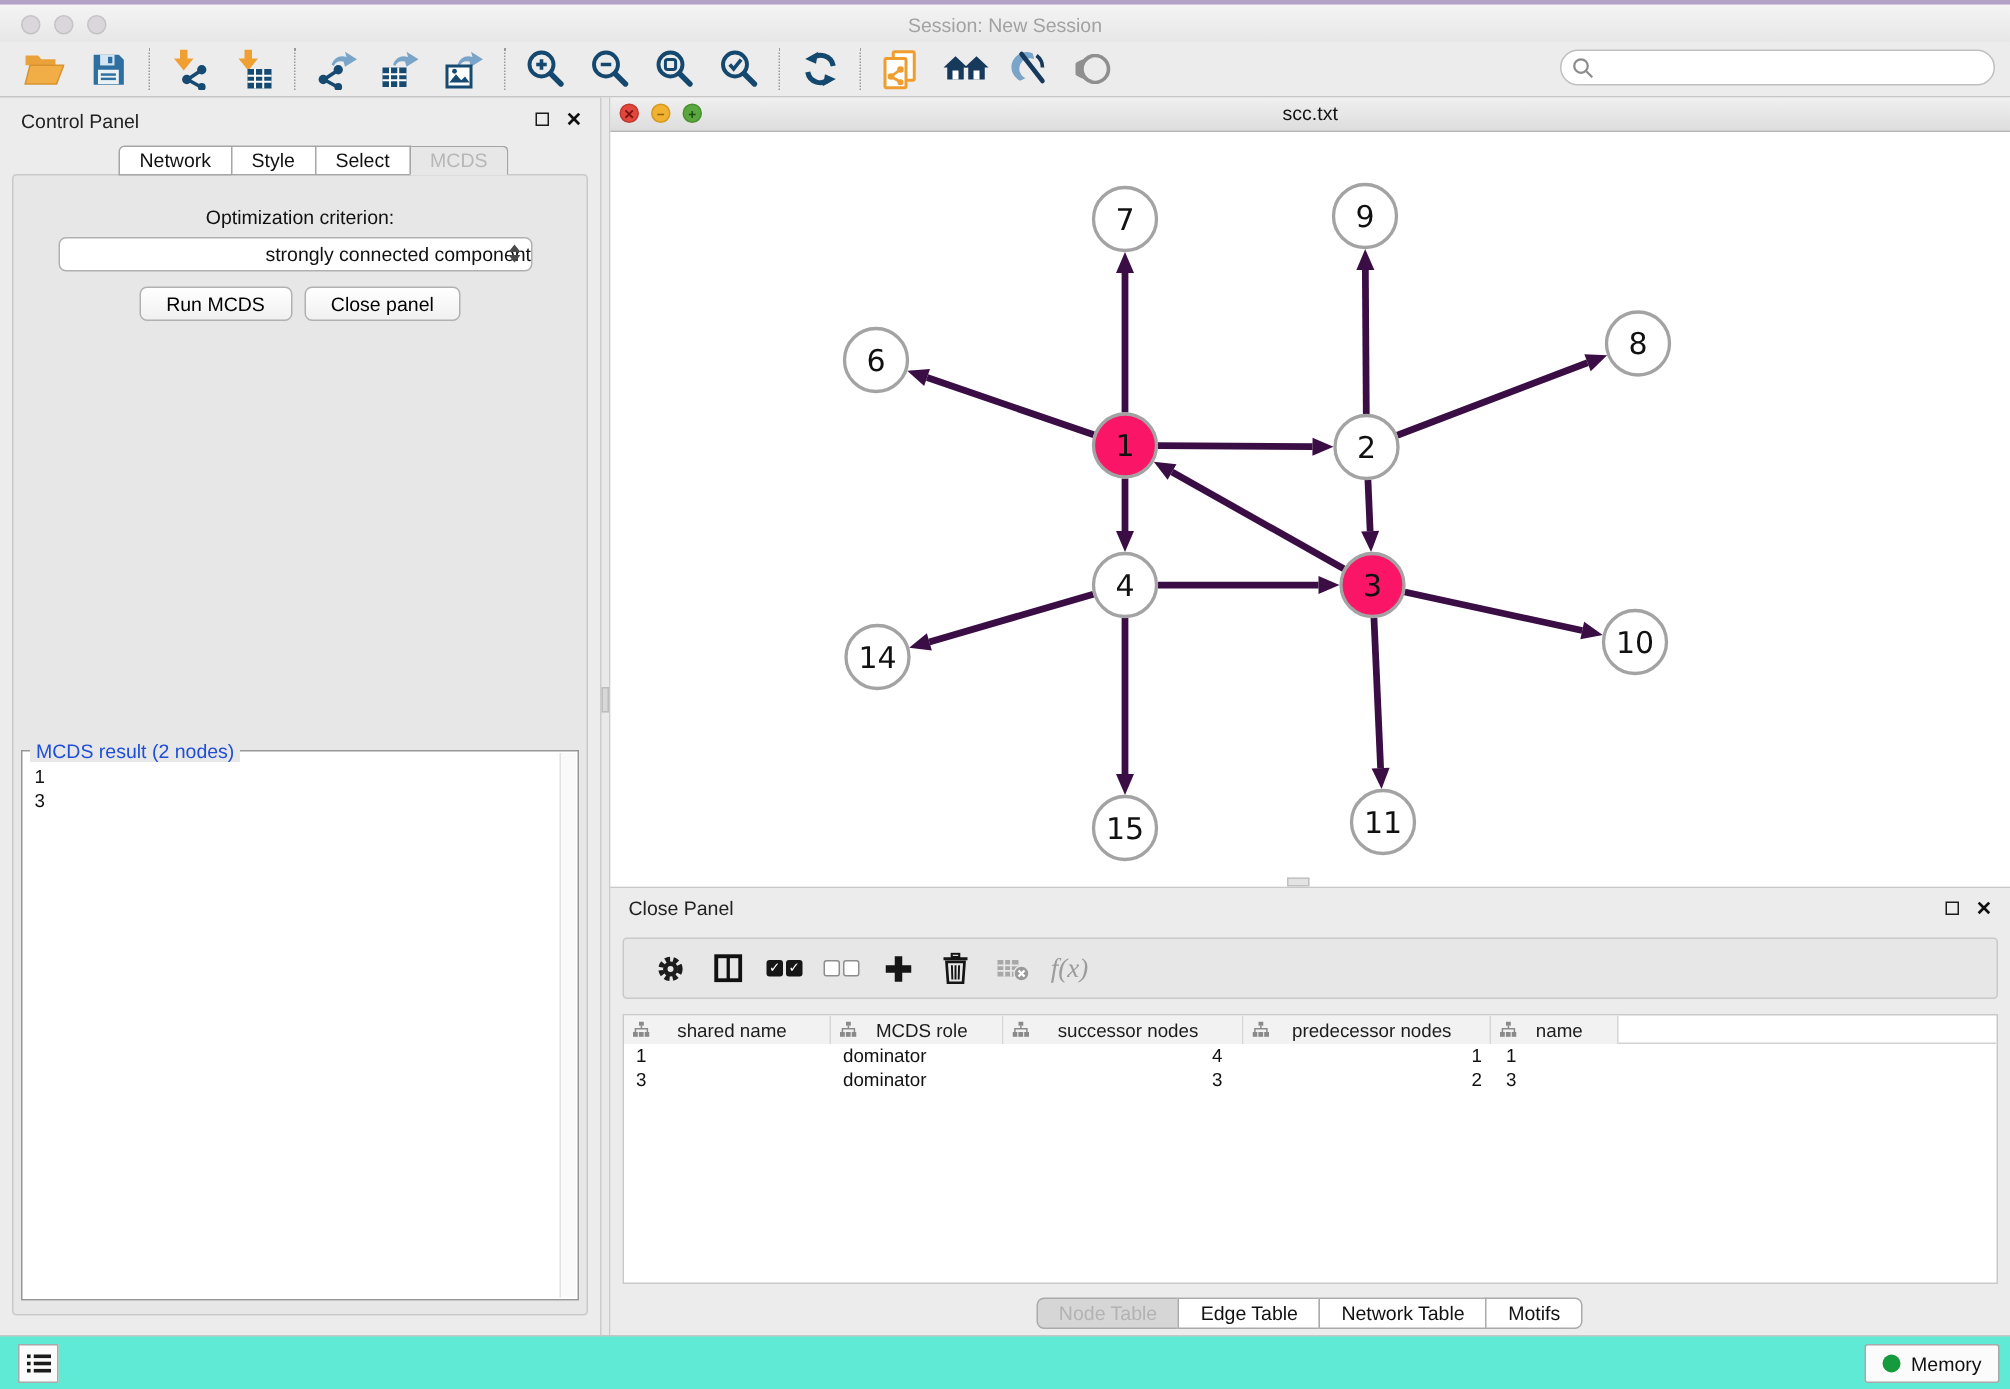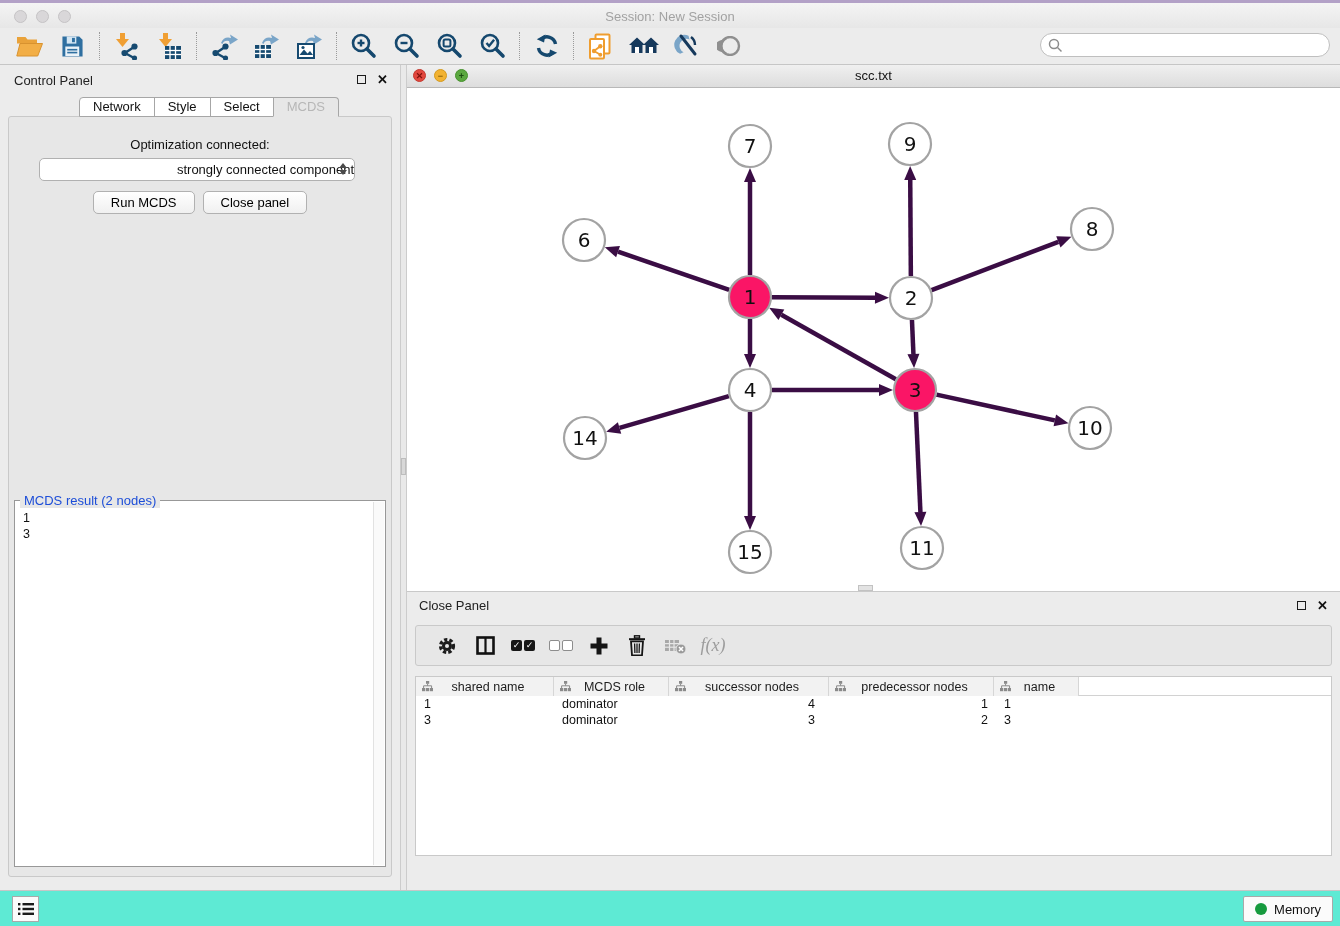--- a/index.html
+++ b/index.html
@@ -285,21 +285,21 @@
     <span class="float-box"></span>
     <span class="close-x">✕</span>
   </div>
   <div class="cp-tabs" id="cp-tabs">
       <div class="cp-tab">Network</div>
       <div class="cp-tab">Style</div>
       <div class="cp-tab">Select</div>
       <div class="cp-tab selected">MCDS</div>
     </div>
   <div class="cp-content">
-    <div class="opt-label">Optimization connected:</div>
+    <div class="opt-label">Optimization criterion:</div>
     <div class="criterion-select">
       <span>strongly connected component</span>
       <span class="stepper">
         <span class="tri-up"></span>
           <span class="tri-down"></span>
       </span>
     </div>
     <div class="btn-row">
       <button class="cp-btn">Run MCDS</button>
       <button class="cp-btn">Close panel</button>
@@ -520,20 +520,26 @@
         </div>
         <div class="tr">
           <div class="td" style="width: 138px; text-align: left; padding-left: 8px; padding-right: 0px;">3</div>
           <div class="td" style="width: 115px; text-align: left; padding-left: 8px; padding-right: 0px;">dominator</div>
           <div class="td" style="width: 160px; text-align: right; padding-left: 0px; padding-right: 14px;">3</div>
           <div class="td" style="width: 165px; text-align: right; padding-left: 0px; padding-right: 6px;">2</div>
           <div class="td" style="width: 85px; text-align: left; padding-left: 10px; padding-right: 0px;">3</div>
         </div>
       </div>
   </div>
+  <div class="tp-tabs" id="tp-tabs">
+      <div class="tp-tab selected">Node Table</div>
+      <div class="tp-tab">Edge Table</div>
+      <div class="tp-tab">Network Table</div>
+      <div class="tp-tab">Motifs</div>
+    </div>
 </div>
 
 <div class="status-bar">
   <div class="list-btn">
     <svg width="16" height="14" viewBox="0 0 16 14">
       <rect x="0" y="1" width="2.4" height="2.4" fill="#1b1b1b"></rect>
       <rect x="0" y="5.8" width="2.4" height="2.4" fill="#1b1b1b"></rect>
       <rect x="0" y="10.6" width="2.4" height="2.4" fill="#1b1b1b"></rect>
       <rect x="4.5" y="1" width="11.5" height="2.4" fill="#1b1b1b"></rect>
       <rect x="4.5" y="5.8" width="11.5" height="2.4" fill="#1b1b1b"></rect>

